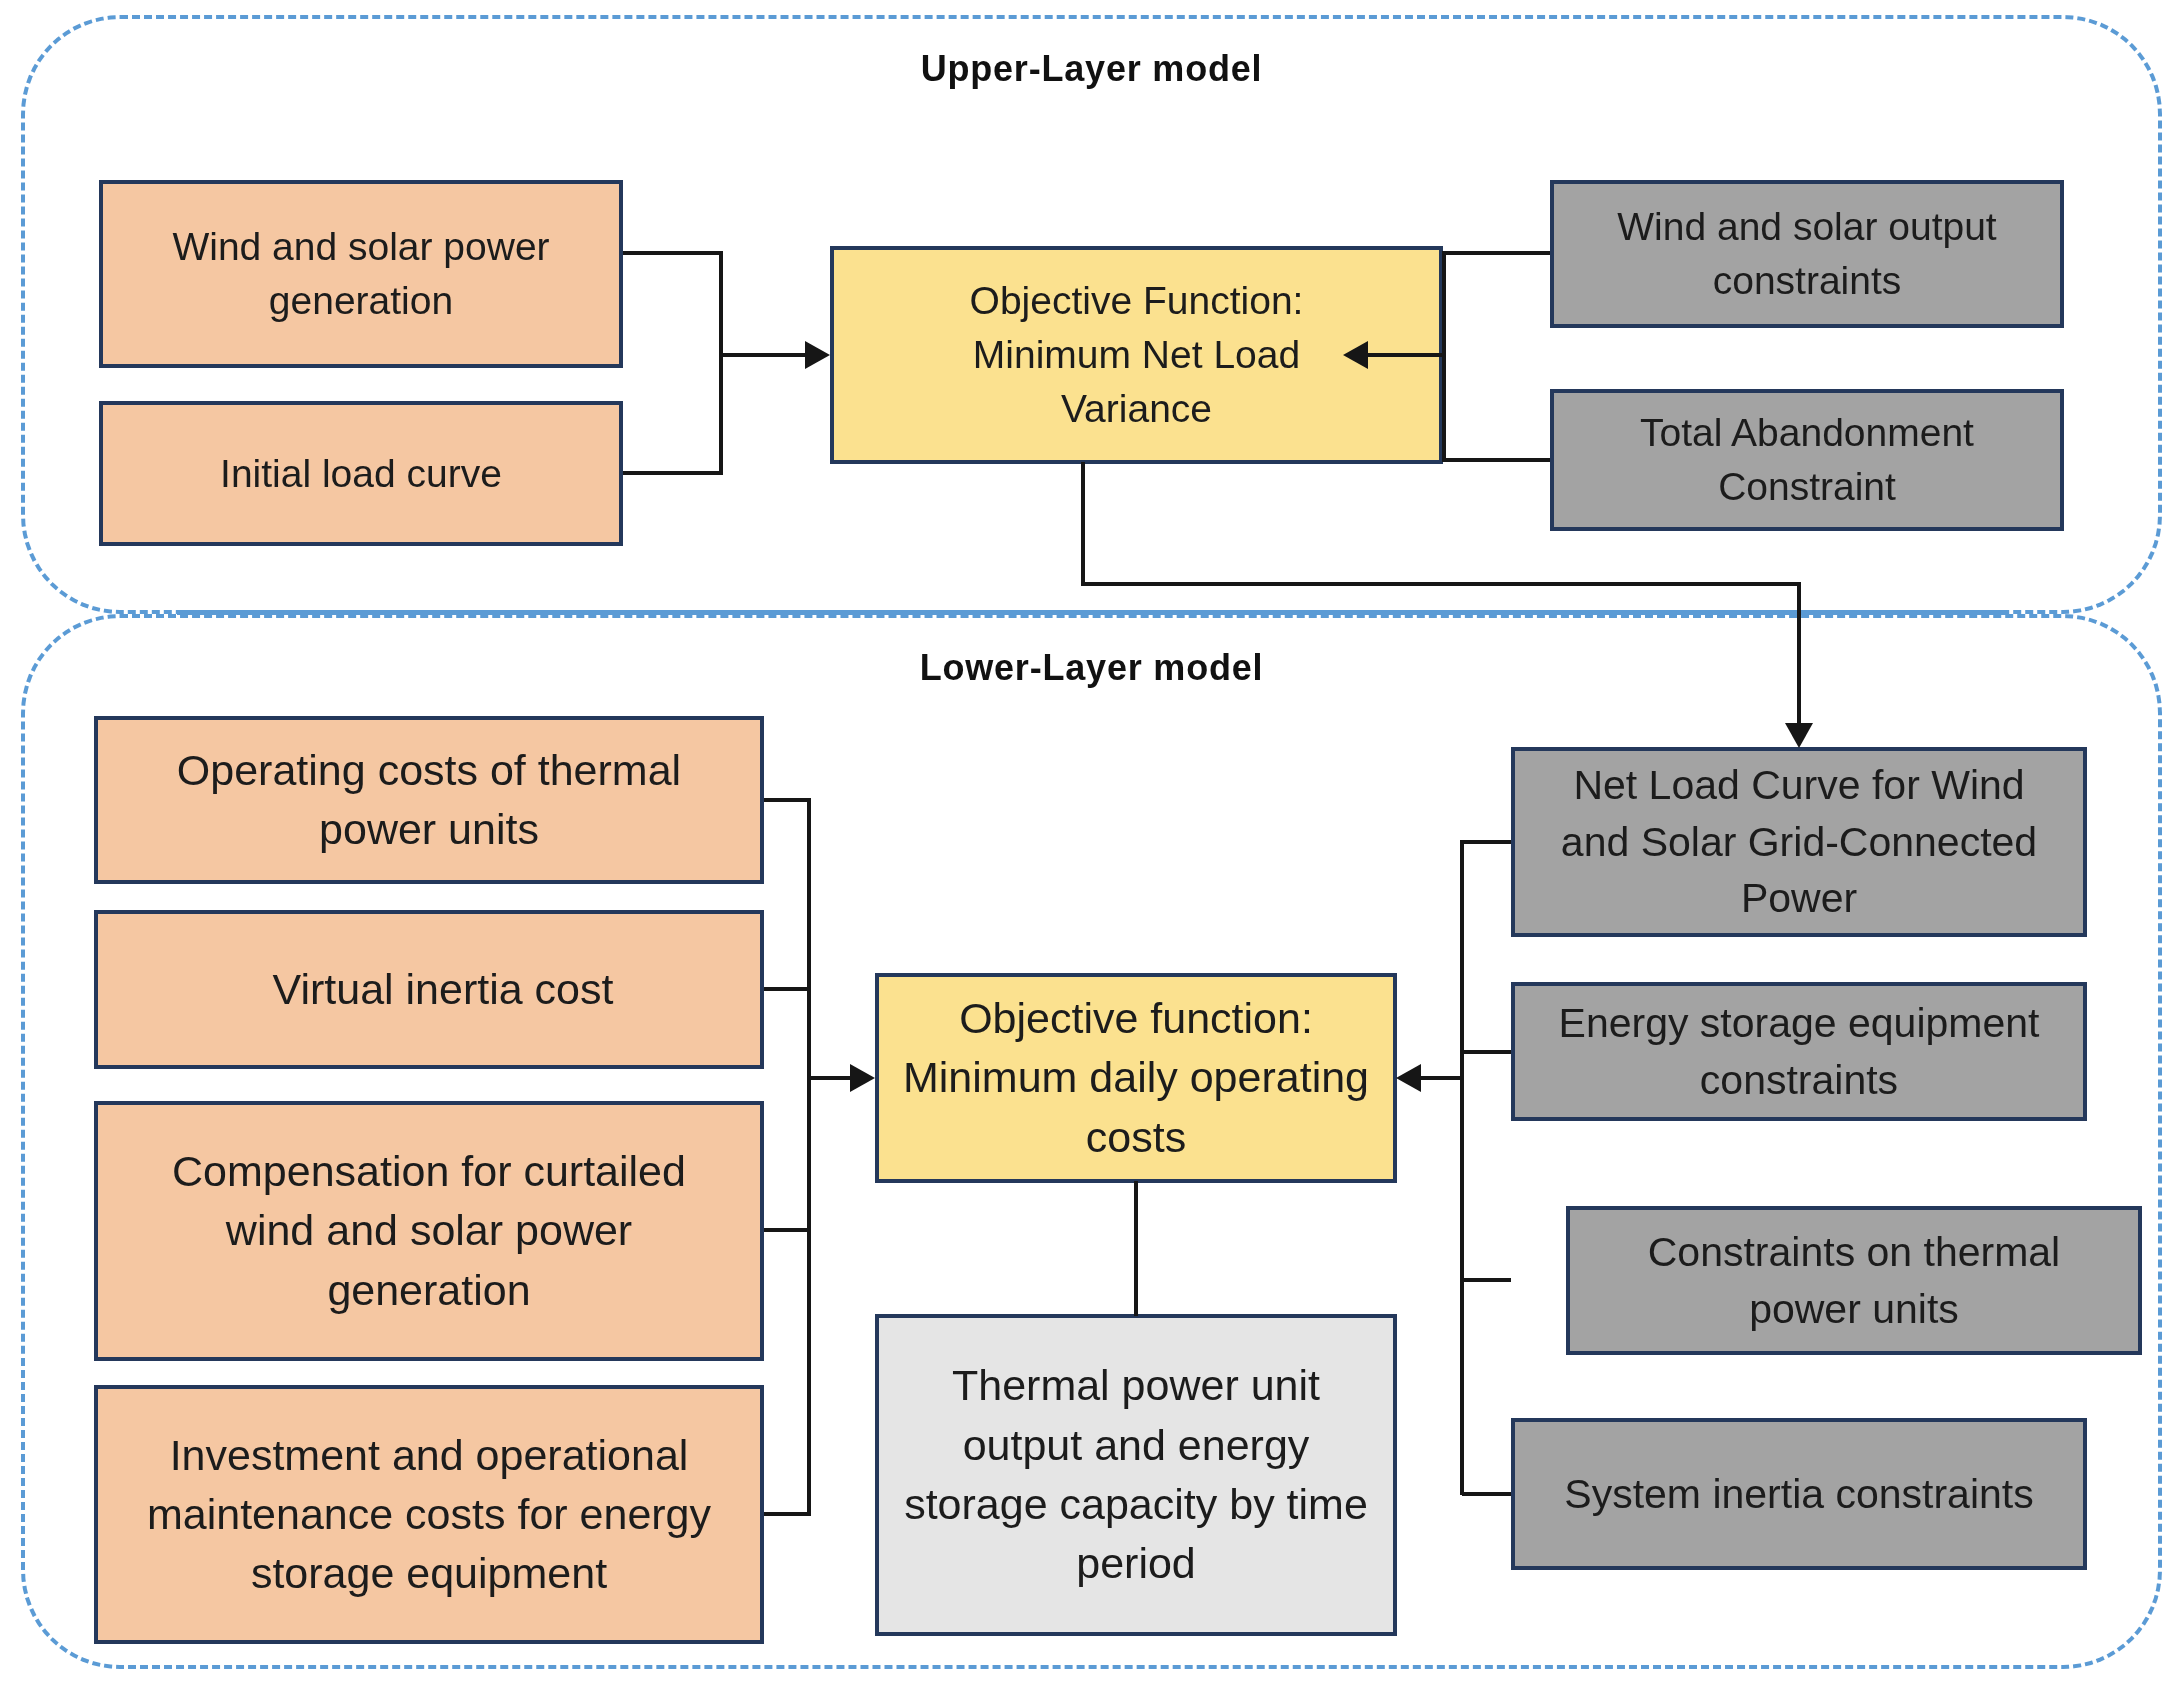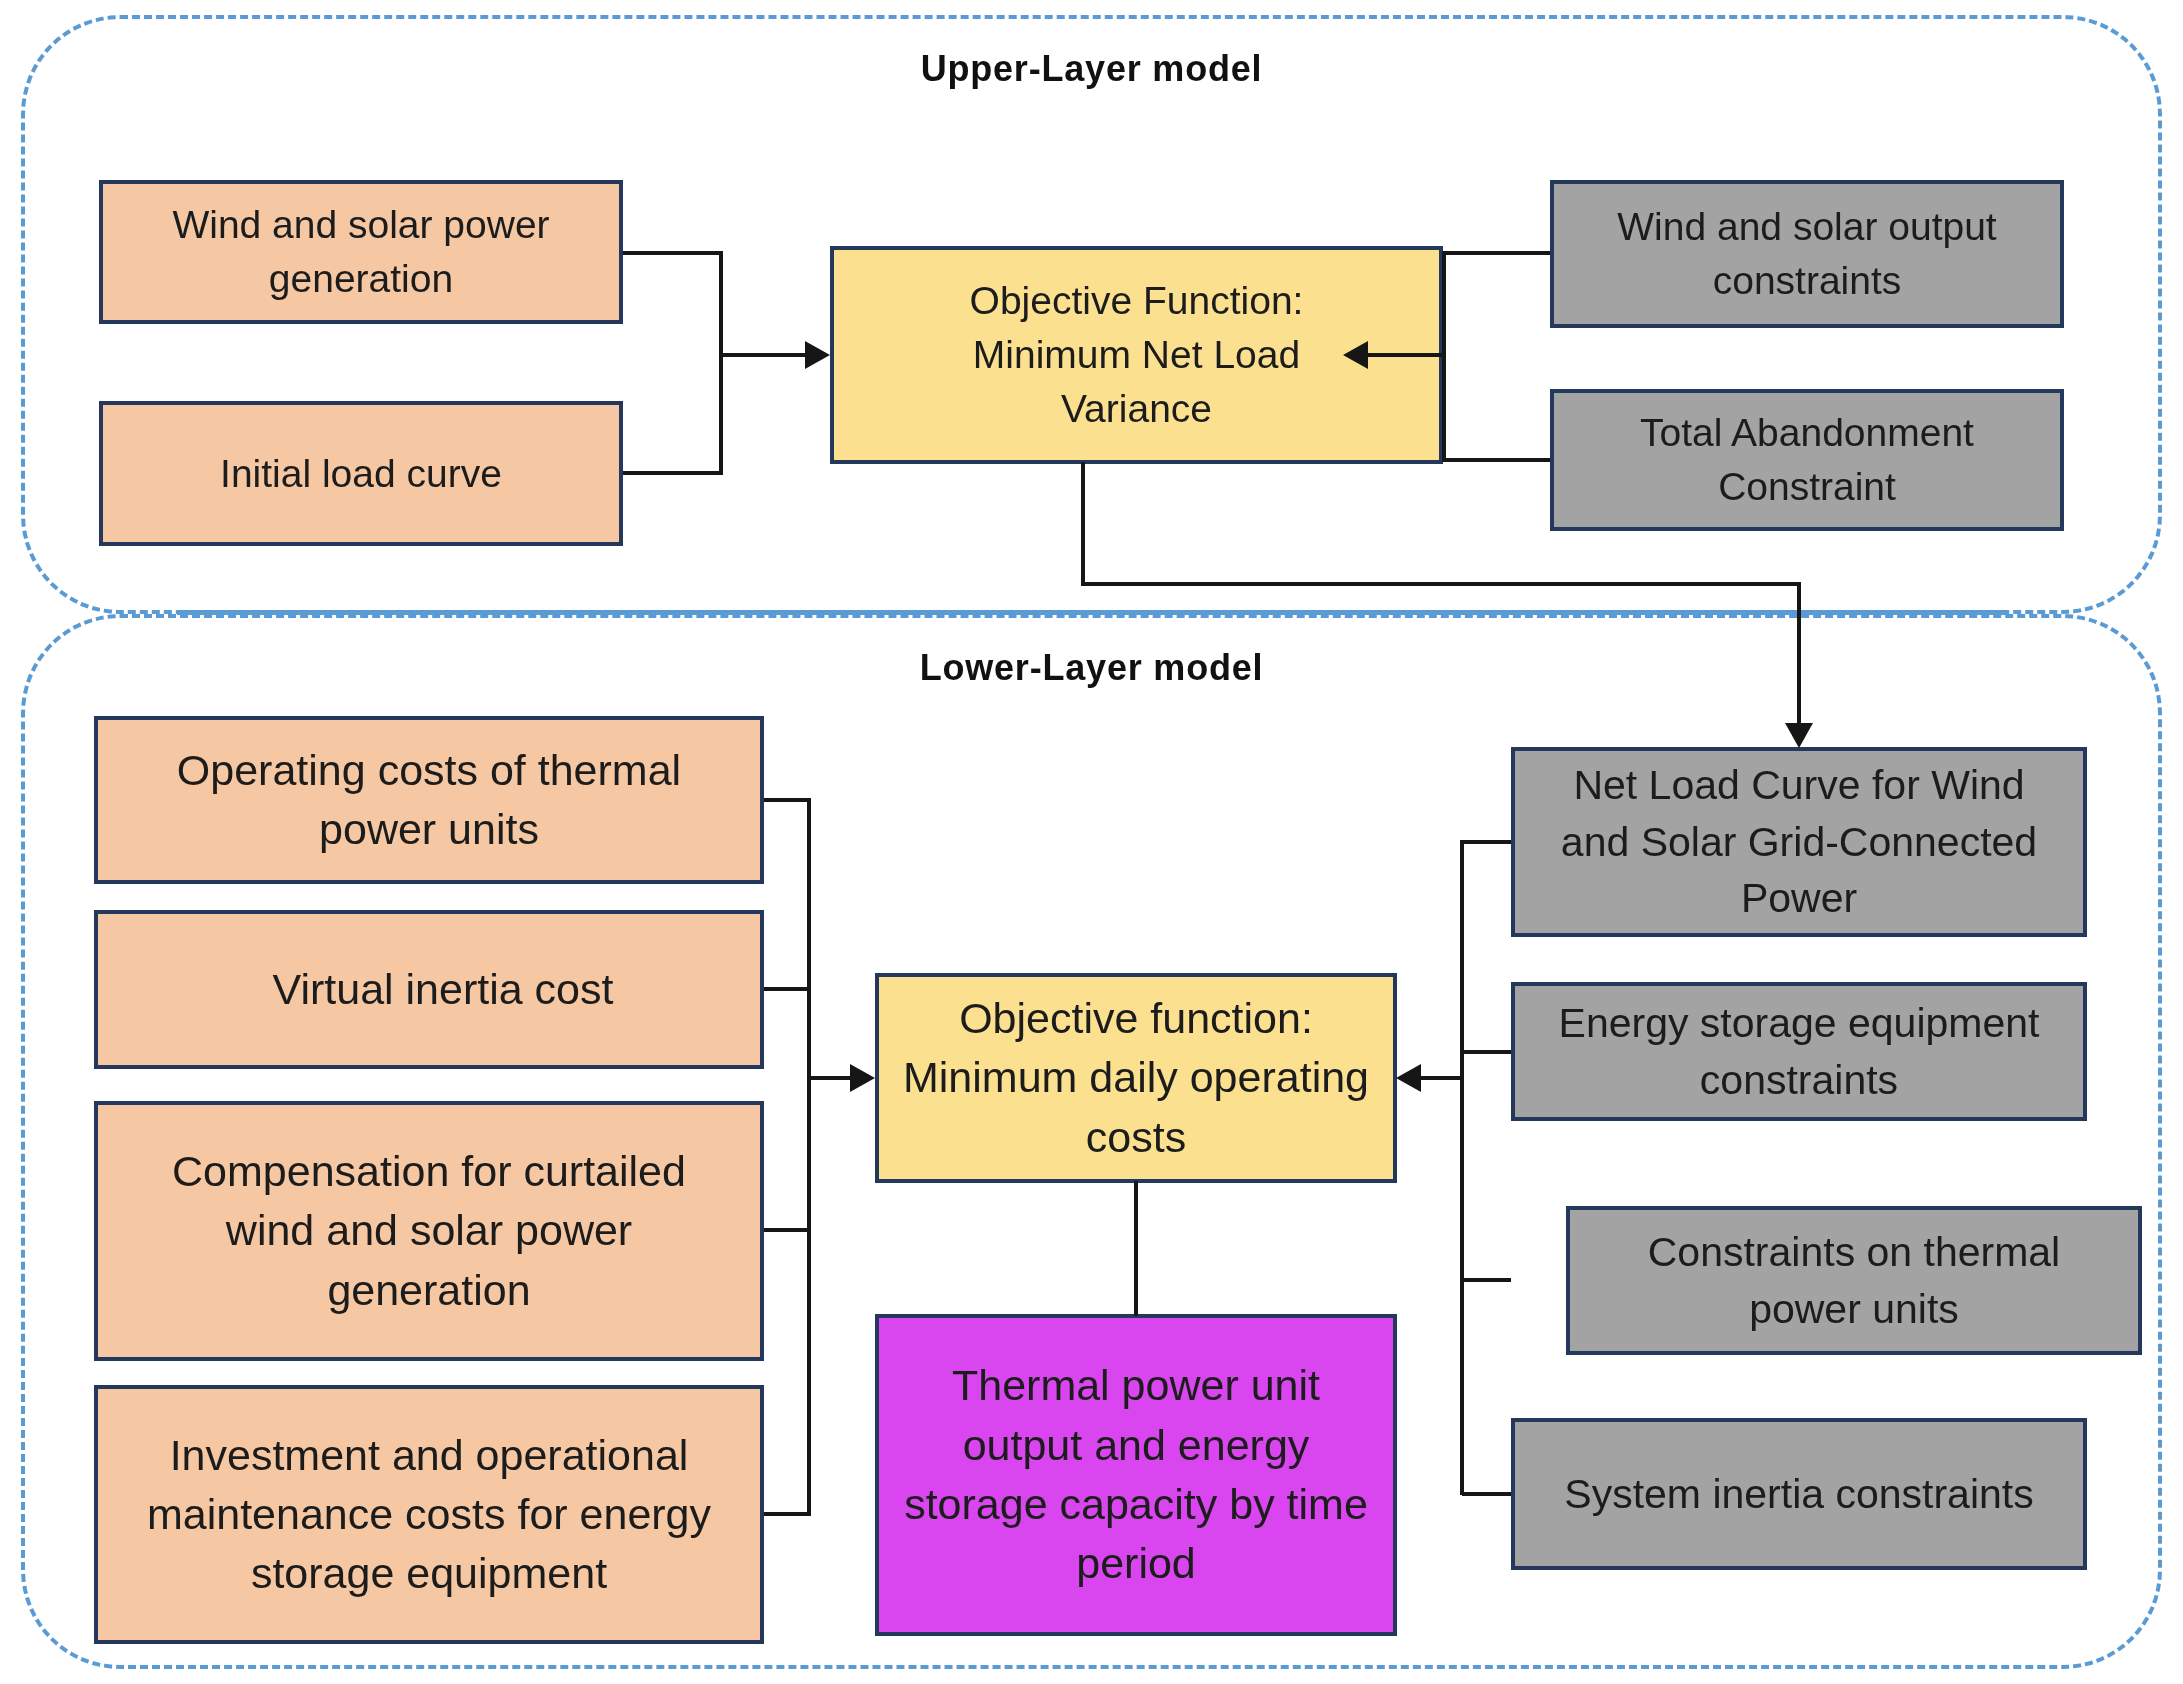--- a/index.html
+++ b/index.html
@@ -40,21 +40,21 @@
     align-items: center;
     justify-content: center;
     text-align: center;
     color: #1C1C1C;
     line-height: 1.38;
   }
   .box .txt { display: inline-block; }
   .salmon { background: #F5C7A2; }
   .green  { background: #a3a3a3; }
   .yellow { background: #FBE18F; }
-  .blue   { background: #d946ef; text-align: center; }
+  .blue   { background: #e5e5e5; text-align: center; }
   .fs-upper  { font-size: 39px; }
   .fs-lower  { font-size: 43px; }
   .fs-green  { font-size: 41px; }
   .ln {
     position: absolute;
     background: #161616;
   }
   .ah {
     position: absolute;
     width: 0;
@@ -81,21 +81,21 @@
 
 <div id="stage">
 
   <div class="region" style="left:20.5px; top:15px; width:2141px; height:599px;"></div>
   <div class="region" style="left:20.5px; top:614px; width:2141px; height:1055px;"></div>
   <div class="boundary-solid" style="left:177px; top:610px; width:1829px; height:5px;"></div>
 
   <div class="layer-title" style="top:48px;">Upper-Layer model</div>
   <div class="layer-title" style="top:647px;">Lower-Layer model</div>
 
-  <div class="box salmon fs-upper" style="left:99px; top:180px; width:524px; height:144px;">
+  <div class="box salmon fs-upper" style="left:99px; top:180px; width:524px; height:188px;">
     <span class="txt" style="max-width:411px;">Wind and solar power generation</span>
   </div>
   <div class="box salmon fs-upper" style="left:99px; top:401px; width:524px; height:145px;">
     <span class="txt" style="max-width:460px;">Initial load curve</span>
   </div>
   <div class="box yellow fs-upper" style="left:830px; top:246px; width:613px; height:218px;">
     <span class="txt" style="max-width:468px;">Objective Function: Minimum Net Load Variance</span>
   </div>
   <div class="box green fs-upper" style="left:1550px; top:180px; width:514px; height:148px;">
     <span class="txt" style="max-width:411px;">Wind and solar output constraints</span>

